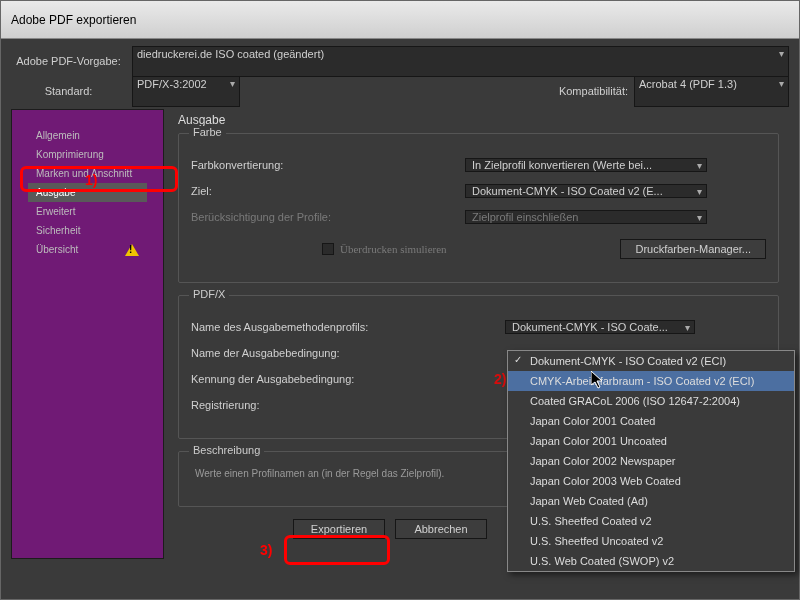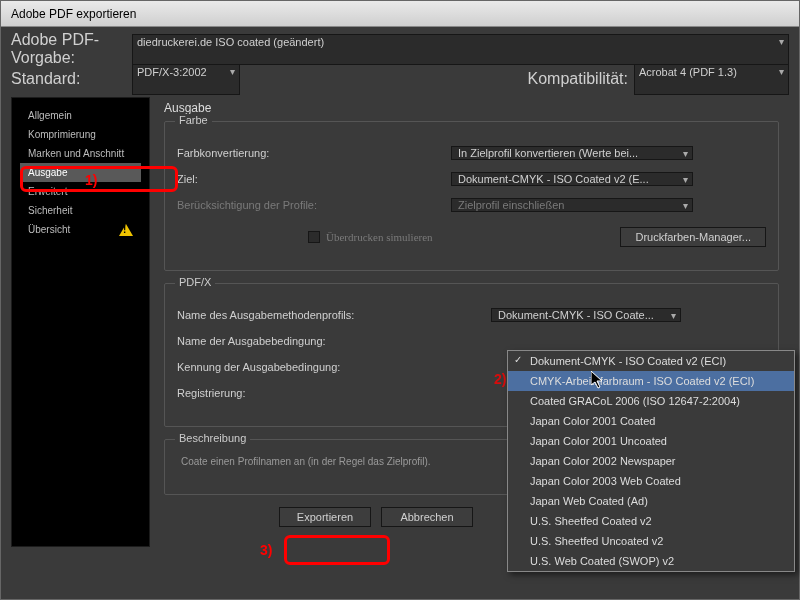--- a/index.html
+++ b/index.html
@@ -16,21 +16,21 @@
   
   .window {
     position: absolute;
     left: 0; top: 0;
     width: 800px;
     height: 600px;
     background: #3a3a3a;
     border: 1px solid #666;
   }
   .titlebar {
-    height: 26px;
+    height: 38px;
     background: linear-gradient(#eaeaea, #cfcfcf);
     color: #000;
     font-size: 12px;
     padding: 0 10px;
     display: flex;
     align-items: center;
     border-bottom: 1px solid #888;
   }
   .dialog-body {
     padding: 10px 10px 4px 10px;
@@ -38,23 +38,23 @@
   
   .row {
     display: flex;
     align-items: center;
     gap: 6px;
     height: 24px;
     margin-bottom: 6px;
   }
   .row .lbl {
     width: 115px;
-    text-align: left;
-    color: #d0d0d0;
-    font-size: 16px;
+    text-align: center;
+    color: #d0d0d0;
+    font-size: 11px;
   }
   .select, select {
     background: #2b2b2b;
     color: #d0d0d0;
     border: 1px solid #161616;
     height: 31px;
     font-size: 11px;
     padding: 1px 4px;
     appearance: none;
     position: relative;
@@ -69,24 +69,24 @@
     color: #aaa;
   }
   .select-narrow { width: 108px; }
   .sm-right { margin-left: auto; }
   
   .main {
     display: flex;
     gap: 0;
   }
   .sidebar {
-    width: 139px;
+    width: 153px;
     border: 1px solid #1c1c1c;
-    background: #000000;
-    padding: 8px;
+    background: #701a75;
+    padding: 16px;
     height: 450px;
   }
   .sidebar-item {
     height: 19px;
     padding: 3px 8px;
     font-size: 10px;
     color: #bdbdbd;
     cursor: pointer;
     display: flex;
     align-items: center;
@@ -327,21 +327,21 @@
           <div class="formrow">
             <div class="flabel" style="width:308px;">Kennung der Ausgabebedingung:</div>
           </div>
           <div class="formrow">
             <div class="flabel" style="width:308px;">Registrierung:</div>
           </div>
         </div>
 
         <div class="group" style="height:56px;padding:14px 12px 8px 12px;">
           <div class="group-title">Beschreibung</div>
-          <div class="desc-text">Coate einen Profilnamen an (in der Regel das Zielprofil).</div>
+          <div class="desc-text">Werte einen Profilnamen an (in der Regel das Zielprofil).</div>
         </div>
 
         <div class="footer-btns">
           <button class="btn" style="width:92px;">Exportieren</button>
           <button class="btn" style="width:92px;">Abbrechen</button>
         </div>
 
       </div>
     </div>
   </div>

